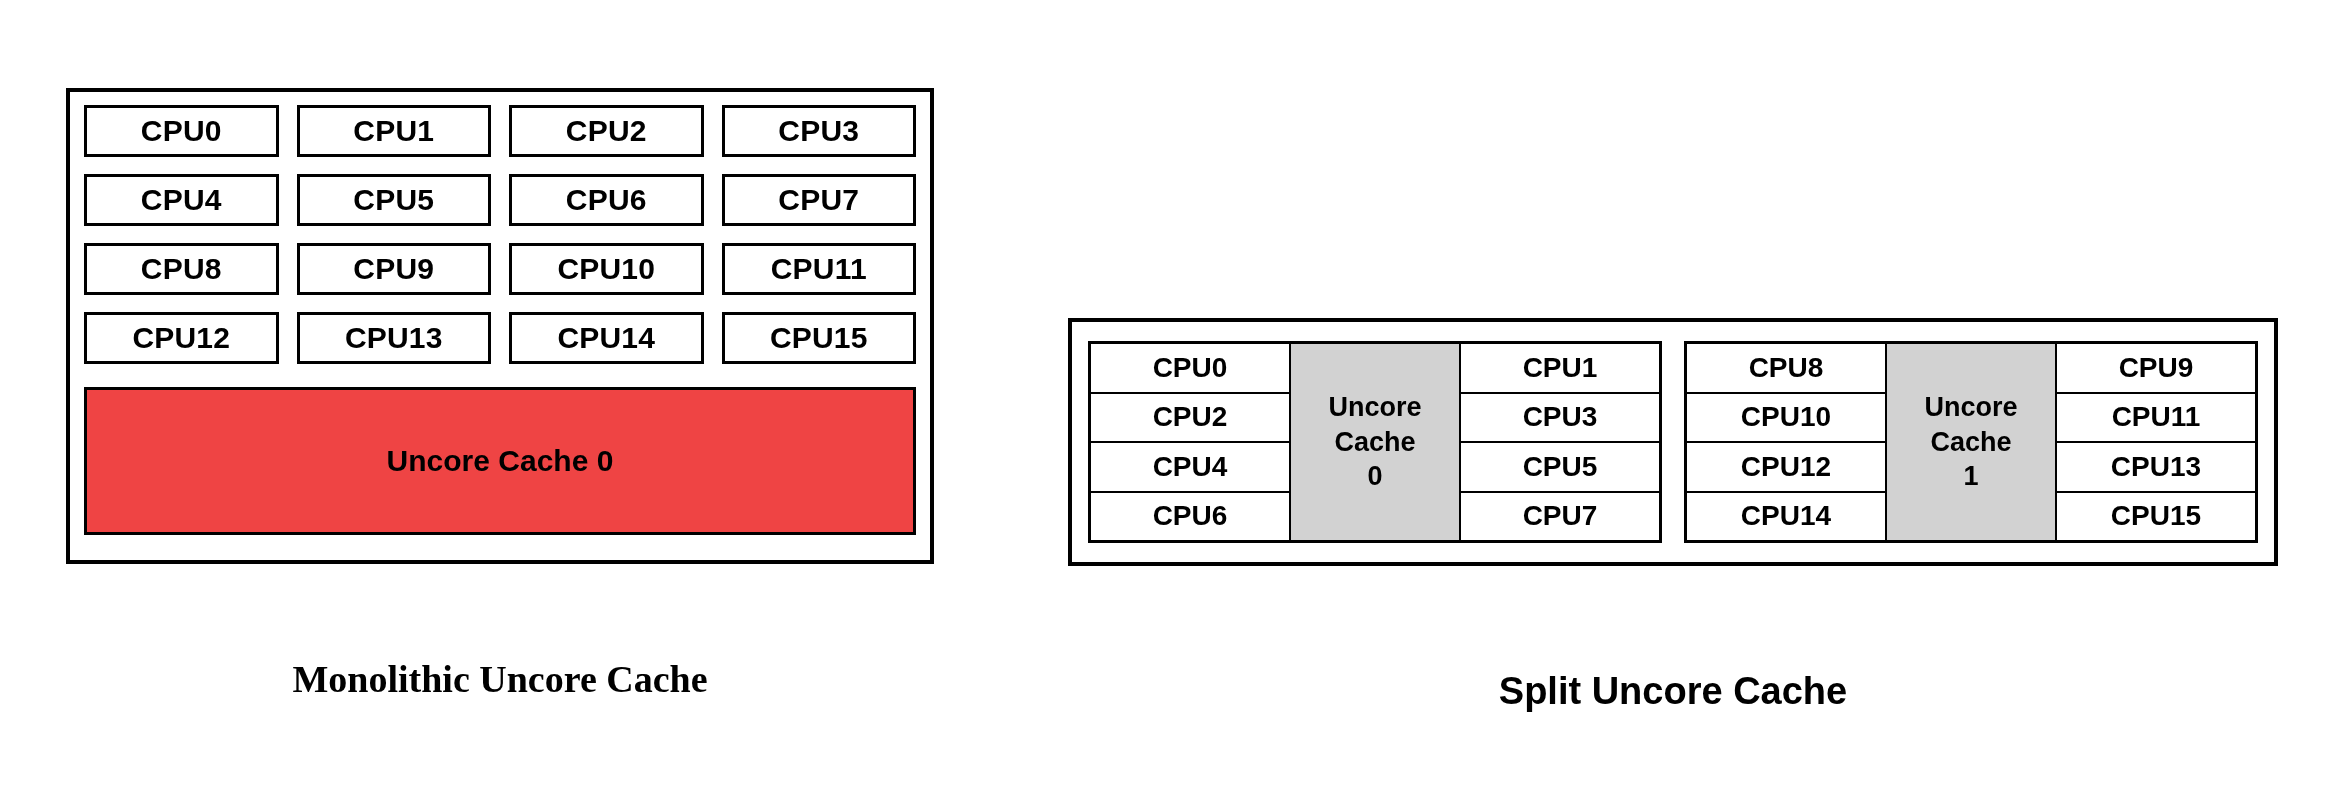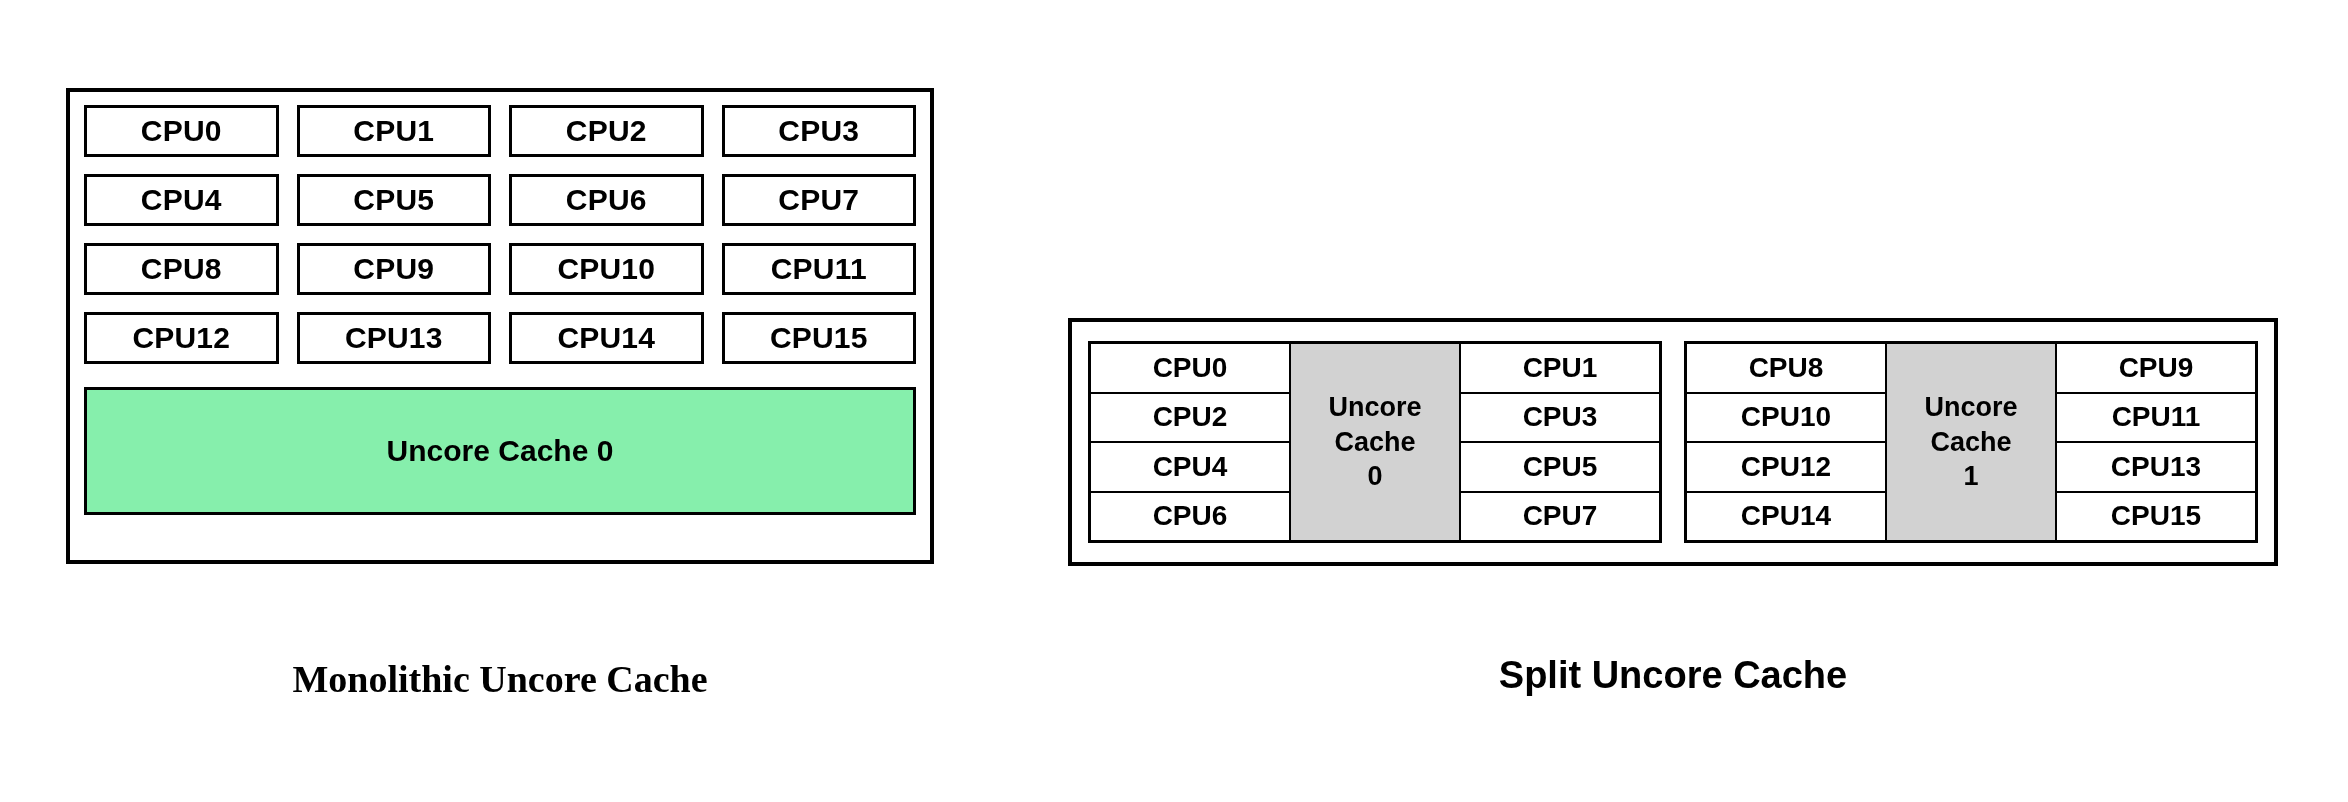--- a/index.html
+++ b/index.html
@@ -63,24 +63,24 @@
     font-weight: bold;
     letter-spacing: 0.2px;
     line-height: 1;
   }
 
   .mono-cache {
     position: absolute;
     left: 14px;
     top: 295px;
     width: 832px;
-    height: 128px;
+    height: 148px;
     border: 3px solid #000000;
     box-sizing: border-box;
-    background: #86efac;
+    background: #ef4444;
     display: flex;
     align-items: center;
     justify-content: center;
     font-size: 30px;
     font-weight: bold;
     line-height: 1;
   }
 
   
   .panel-split {
@@ -154,21 +154,21 @@
     text-align: center;
   }
   .caption-mono {
     left: 66px;
     top: 660px;
     width: 868px;
     font-family: Liberation Serif, serif;
   }
   .caption-split {
     left: 1068px;
-    top: 656px;
+    top: 672px;
     width: 1210px;
   }
 </style>
 </head>
 <body>
 
 <div class="canvas">
 
   <div class="panel-mono">
 

